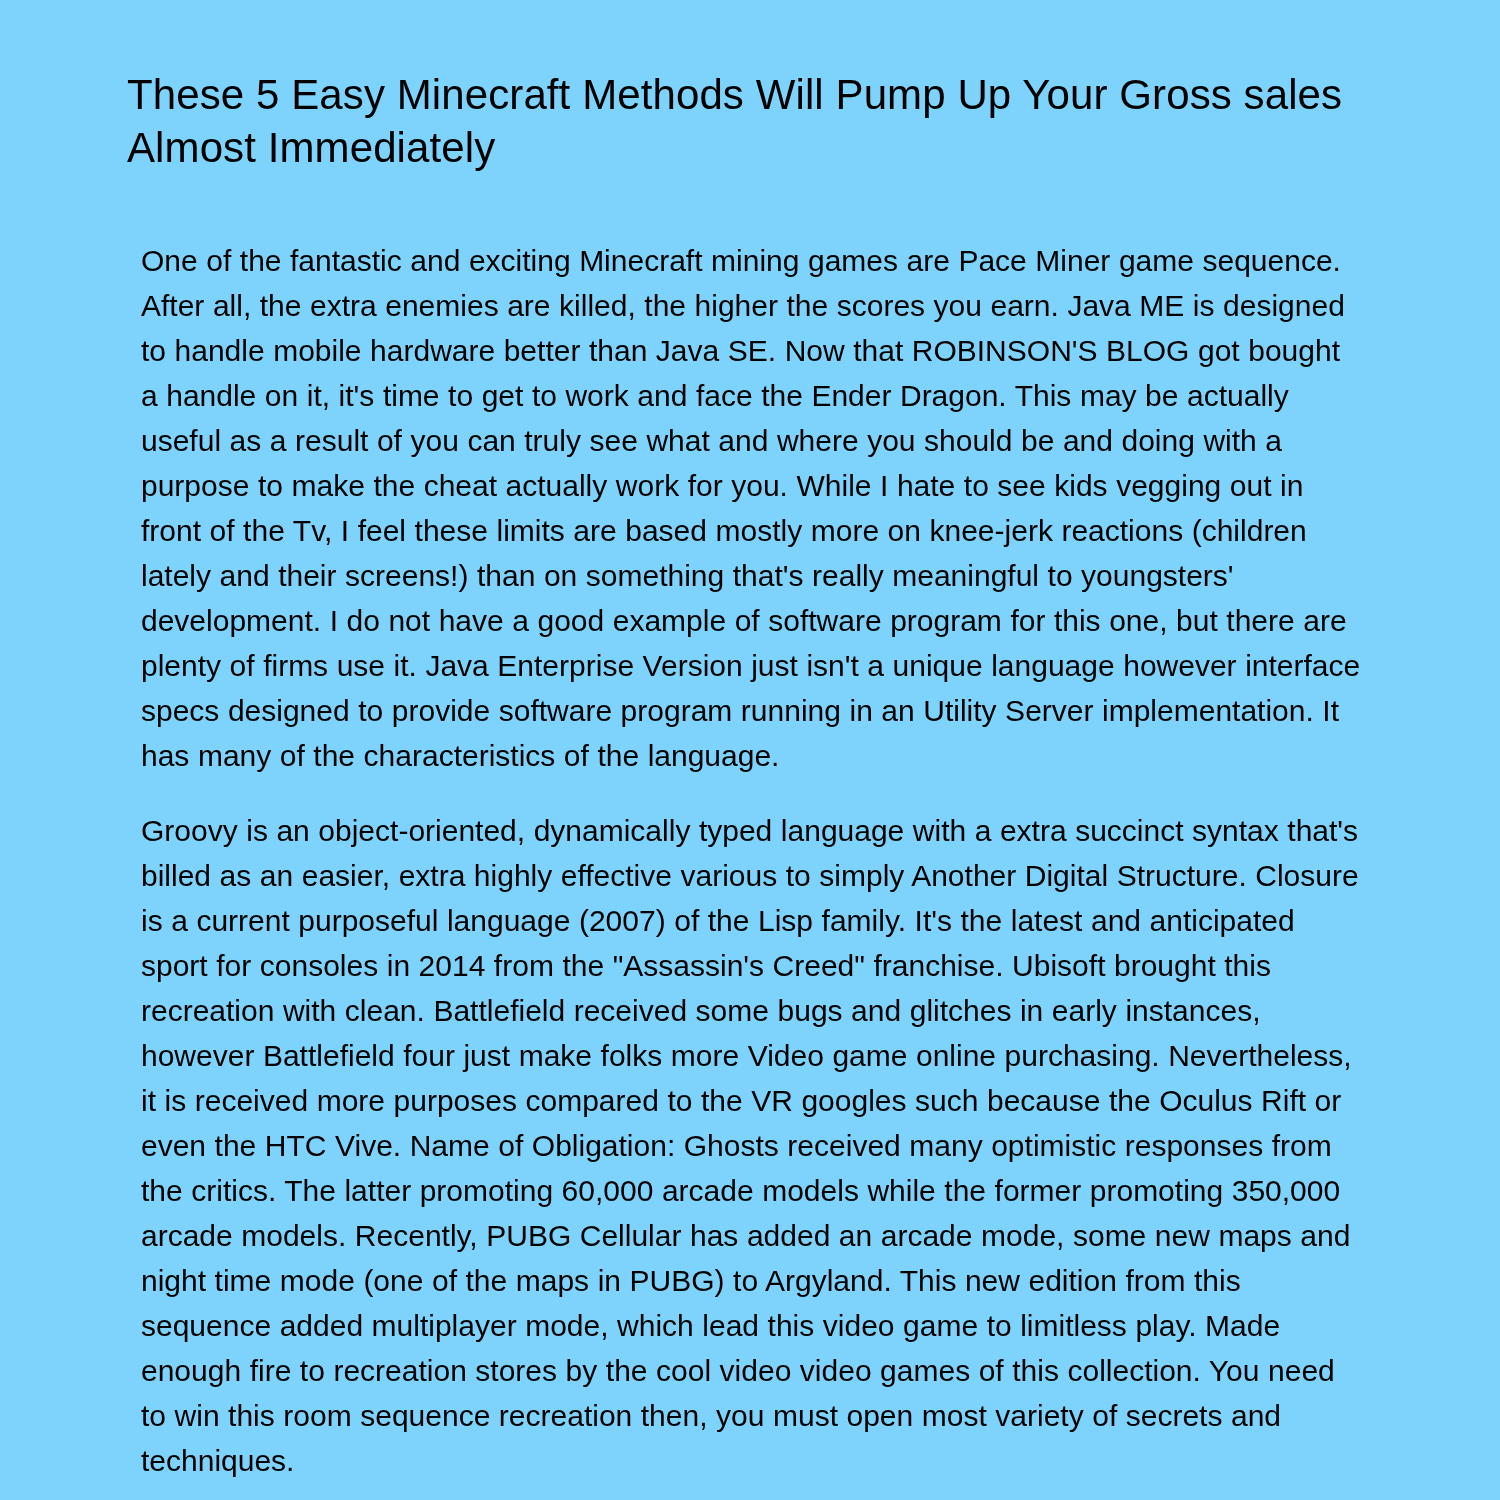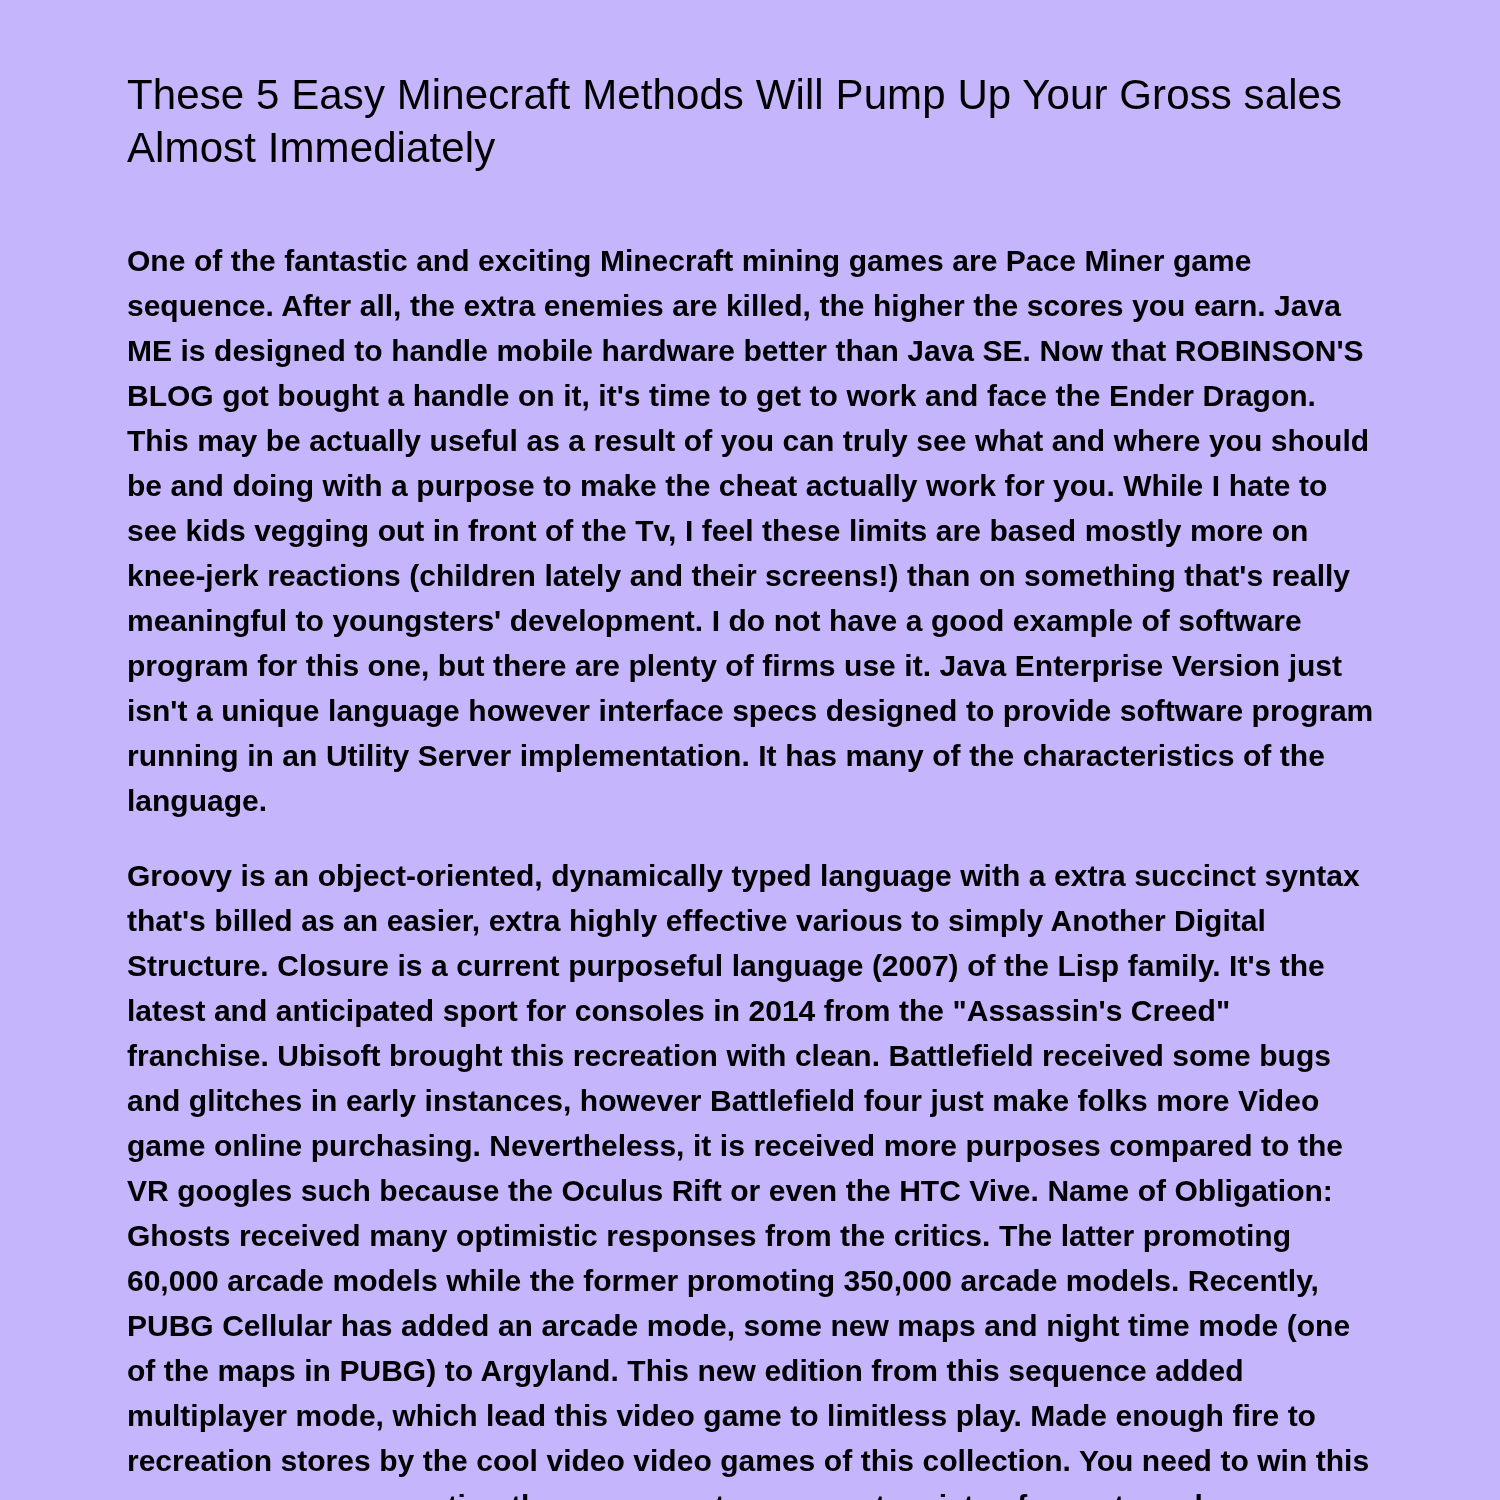--- a/index.html
+++ b/index.html
@@ -12,44 +12,44 @@
     height: 1500px;
     overflow: hidden;
     font-family: "Liberation Sans", sans-serif;
     color: #000000;
     -webkit-font-smoothing: antialiased;
   }
   .page {
     position: relative;
     width: 1500px;
     height: 1500px;
-    background: #c4b5fd;
+    background: #7dd3fc;
     box-sizing: border-box;
     padding: 11px;
   }
   .content {
     position: absolute;
     left: 127px;
     top: 0;
     width: 1248px;
   }
   .doc-title {
     font-size: 42px;
     font-weight: 400;
     line-height: 53px;
     letter-spacing: 0.1px;
     margin: 0;
     padding-top: 68px;
     color: #000000;
   }
   .doc-paragraph {
     font-size: 30px;
-    font-weight: 700;
+    font-weight: 400;
     line-height: 45px;
-    margin: 0;
+    margin: 14px;
     color: #000000;
     text-align: left;
     word-spacing: 0.2px;
   }
   .doc-paragraph.first-body {
     margin-top: 64px;
   }
   .doc-paragraph + .doc-paragraph {
     margin-top: 30px;
   }

